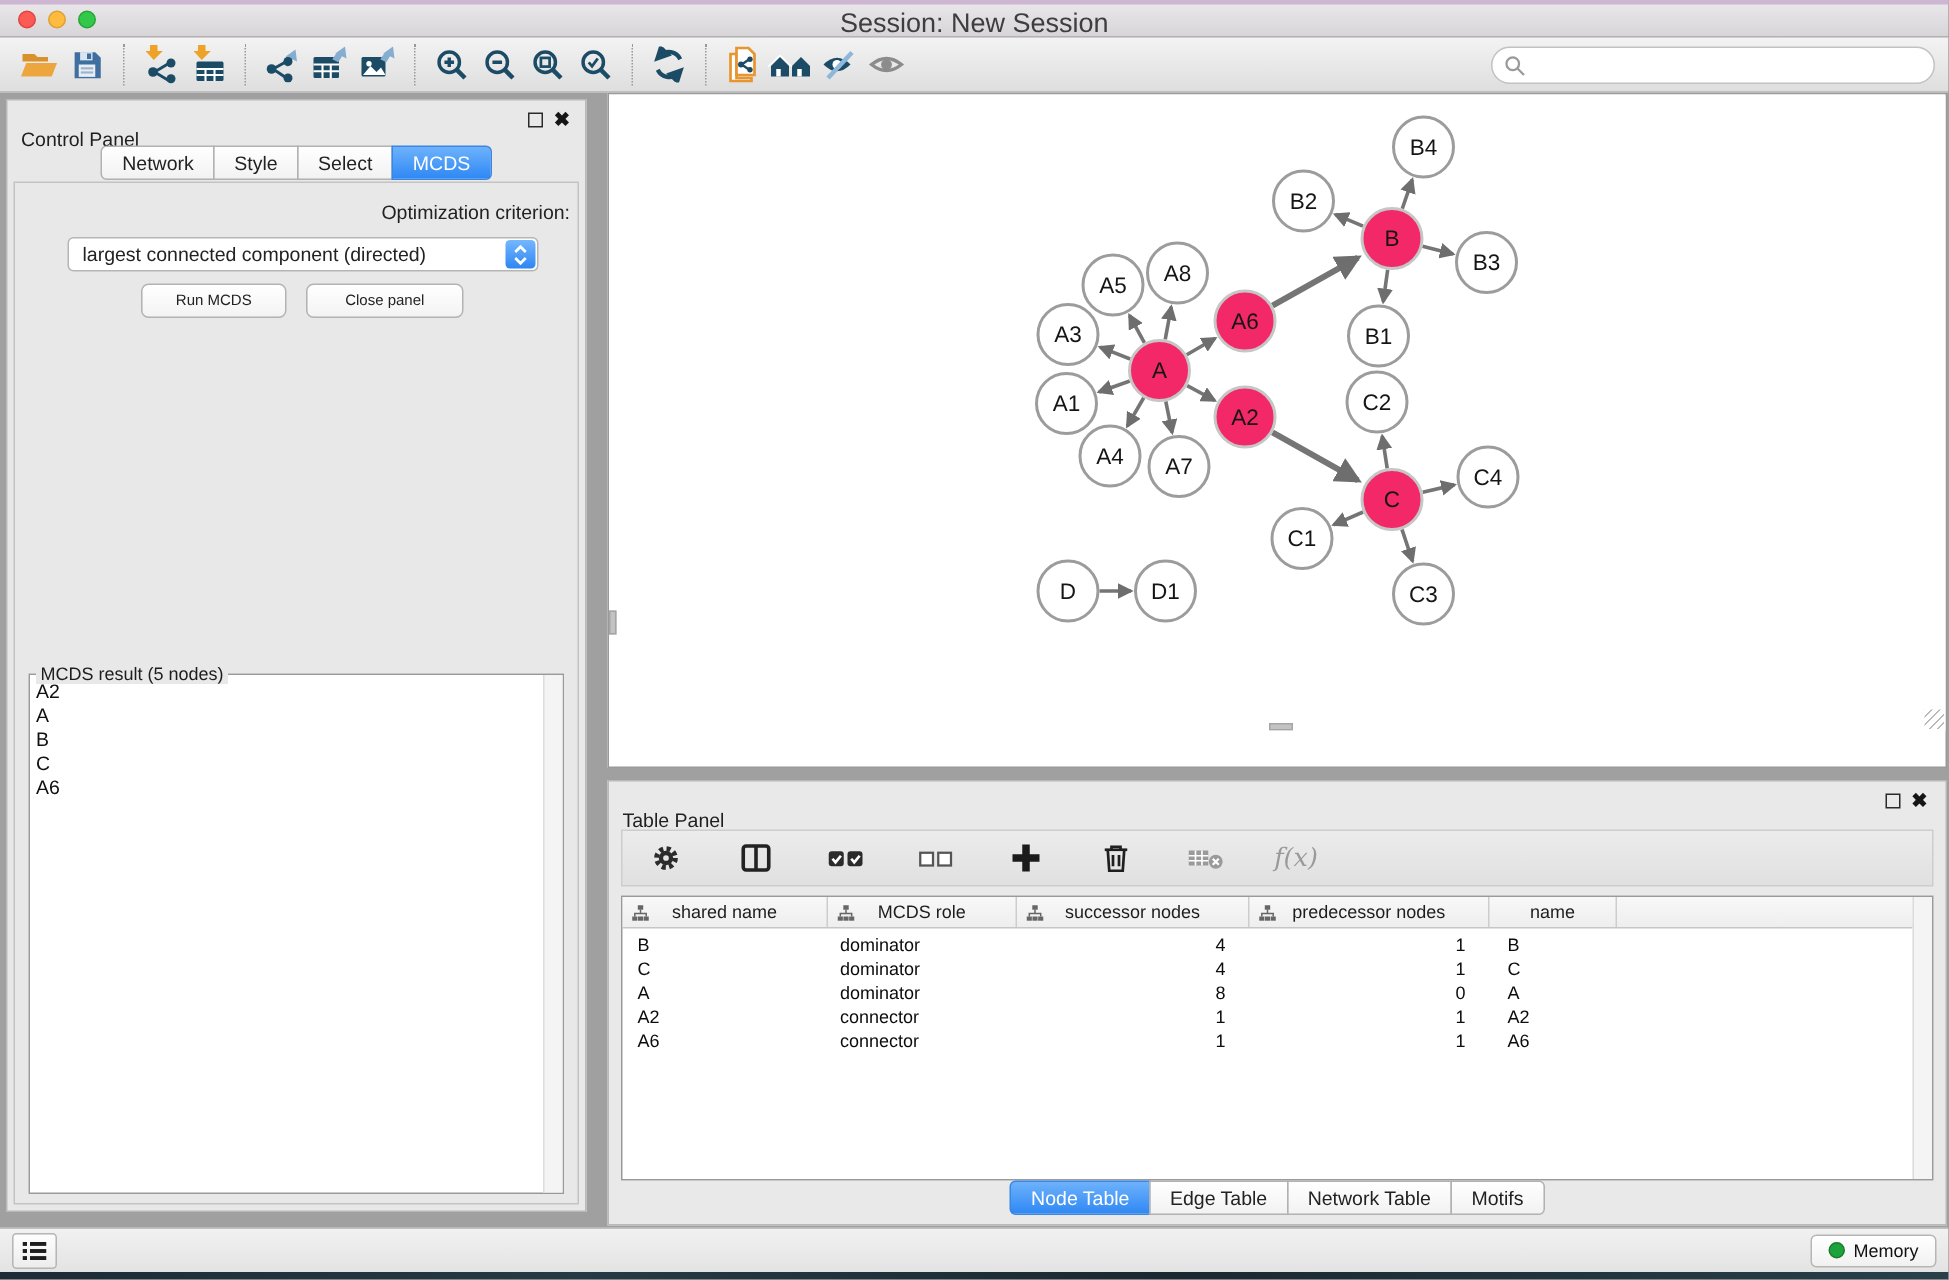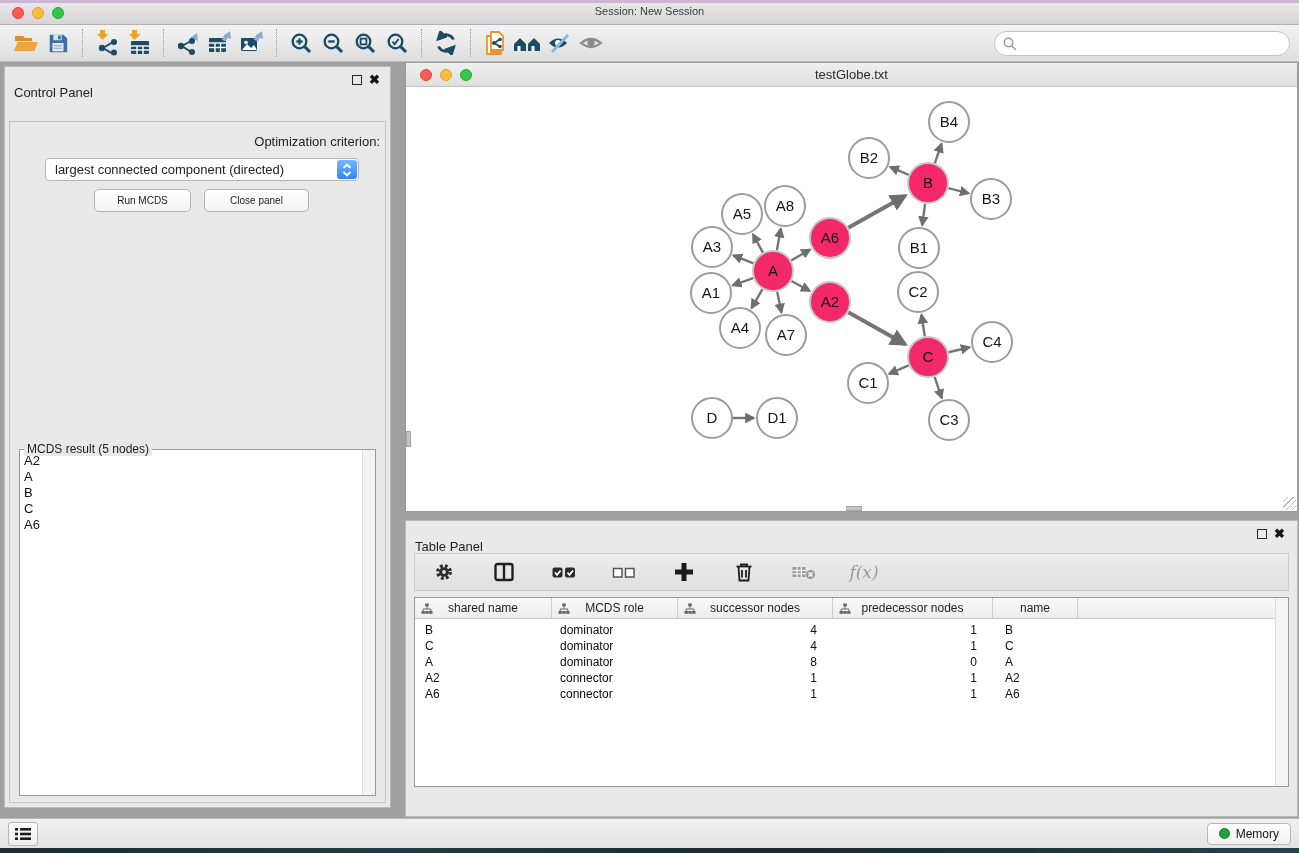--- a/index.html
+++ b/index.html
@@ -9,21 +9,21 @@
 
   
   .mac-titlebar { position:absolute; left:0; top:0; width:1299px; height:25px;
     background:linear-gradient(#ebe9ec,#d7d5d8); border-bottom:1px solid #b3b1b4; }
   .lavender-strip { position:absolute; left:0; top:0; width:100%; height:3px; background:#ccb6d2; }
   .traffic { position:absolute; left:12px; top:7px; display:flex; gap:8px; }
   .dot { width:12px; height:12px; border-radius:50%; }
   .dot.red { background:#fc5a55; border:1px solid #e1443f; }
   .dot.yellow { background:#fdbc40; border:1px solid #dfa030; }
   .dot.green { background:#34c84a; border:1px solid #23a634; }
-  .mac-title { position:absolute; left:0; right:0; top:5px; text-align:center; font-size:11px; color:#3e3e3e; }
+  .mac-title { position:absolute; left:0; right:0; top:5px; text-align:center; font-size:18px; color:#3e3e3e; }
 
   
   .toolbar { position:absolute; left:0; top:25px; width:1299px; height:37px;
     background:linear-gradient(#f3f3f3,#dedede); border-bottom:1px solid #bdbdbd;
     display:flex; align-items:center; padding-left:10px; }
   .tbtn { width:32px; height:30px; display:flex; align-items:center; justify-content:center; }
   .vsep { height:28px; border-left:1px dotted #999; margin:0 8px; }
   .searchbox { position:absolute; right:9px; top:6px; width:296px; height:25px; border-radius:13px;
     background:#fff; border:1px solid #c2c2c2; display:flex; align-items:center; padding-left:8px; }
 
@@ -299,20 +299,26 @@
       </svg>
   </div>
 </div>
 
 <div class="control-panel">
   <div class="panel-header">
     <span class="panel-title">Control Panel</span>
     <span class="float-ico"></span>
     <span class="close-ico">✖</span>
   </div>
+  <div class="seg-tabs">
+      <div class="seg-tab">Network</div>
+      <div class="seg-tab">Style</div>
+      <div class="seg-tab">Select</div>
+      <div class="seg-tab active">MCDS</div>
+    </div>
   <div class="cp-inner">
     <div class="opt-label">Optimization criterion:</div>
     <div class="dropdown">
       <span>largest connected component (directed)</span>
       <span class="stepper">
         <svg width="10" height="14" viewBox="0 0 10 14">
             <path d="M1.5 5l3.5-3.5L8.5 5" stroke="#fff" stroke-width="1.8" fill="none"></path>
             <path d="M1.5 9l3.5 3.5L8.5 9" stroke="#fff" stroke-width="1.8" fill="none"></path>
           </svg>
       </span>
@@ -329,28 +335,20 @@
           <li>B</li>
           <li>C</li>
           <li>A6</li>
         </ul>
       <div class="scroll-track"></div>
     </div>
   </div>
 </div>
 
 <div class="net-window">
-  <div class="net-titlebar">
-    <div class="traffic">
-      <span class="dot red"></span>
-      <span class="dot yellow"></span>
-      <span class="dot green"></span>
-    </div>
-    <div class="net-title">testGlobe.txt</div>
-  </div>
   <div class="net-canvas">
     <svg width="891" height="424">
         <defs>
           <marker id="arrow" viewBox="0 0 6 6" refX="5" refY="3" markerWidth="4.4" markerHeight="4.4" orient="auto">
             <path d="M0 0L6 3L0 6z" fill="#6e6e6e"></path>
           </marker>
         </defs>
         <line x1="347.4581150143549" y1="176.31138951384457" x2="327.40301688903986" y2="168.42085910388454" stroke="#757575" stroke-width="2.4" marker-end="url(#arrow)"></line>
         <line x1="356.96678911489033" y1="165.55183804995966" x2="346.98875477892966" y2="147.2051297548061" stroke="#757575" stroke-width="2.4" marker-end="url(#arrow)"></line>
         <line x1="370.8124970685782" y1="163.34897421186824" x2="374.8244079725096" y2="141.6177901489062" stroke="#757575" stroke-width="2.4" marker-end="url(#arrow)"></line>
@@ -610,20 +608,26 @@
         <div class="tr">
           <div class="td c0">A6</div>
           <div class="td c1">connector</div>
           <div class="td c2">1</div>
           <div class="td c3">1</div>
           <div class="td c4">A6</div>
         </div>
       </div>
     <div class="table-scroll-track"></div>
   </div>
+  <div class="bottom-tabs seg-tabs" style="position:absolute; top:auto;">
+      <div class="seg-tab active">Node Table</div>
+      <div class="seg-tab">Edge Table</div>
+      <div class="seg-tab">Network Table</div>
+      <div class="seg-tab">Motifs</div>
+    </div>
 </div>
 
 <div class="statusbar">
   <div class="list-btn">
     <svg width="16" height="14" viewBox="0 0 16 14">
         <g fill="#1d1d1d">
           <rect y="1" width="3" height="2.6"></rect>
           <rect x="5" y="1" width="11" height="2.6"></rect>
           <rect y="5.7" width="3" height="2.6"></rect>
           <rect x="5" y="5.7" width="11" height="2.6"></rect>

